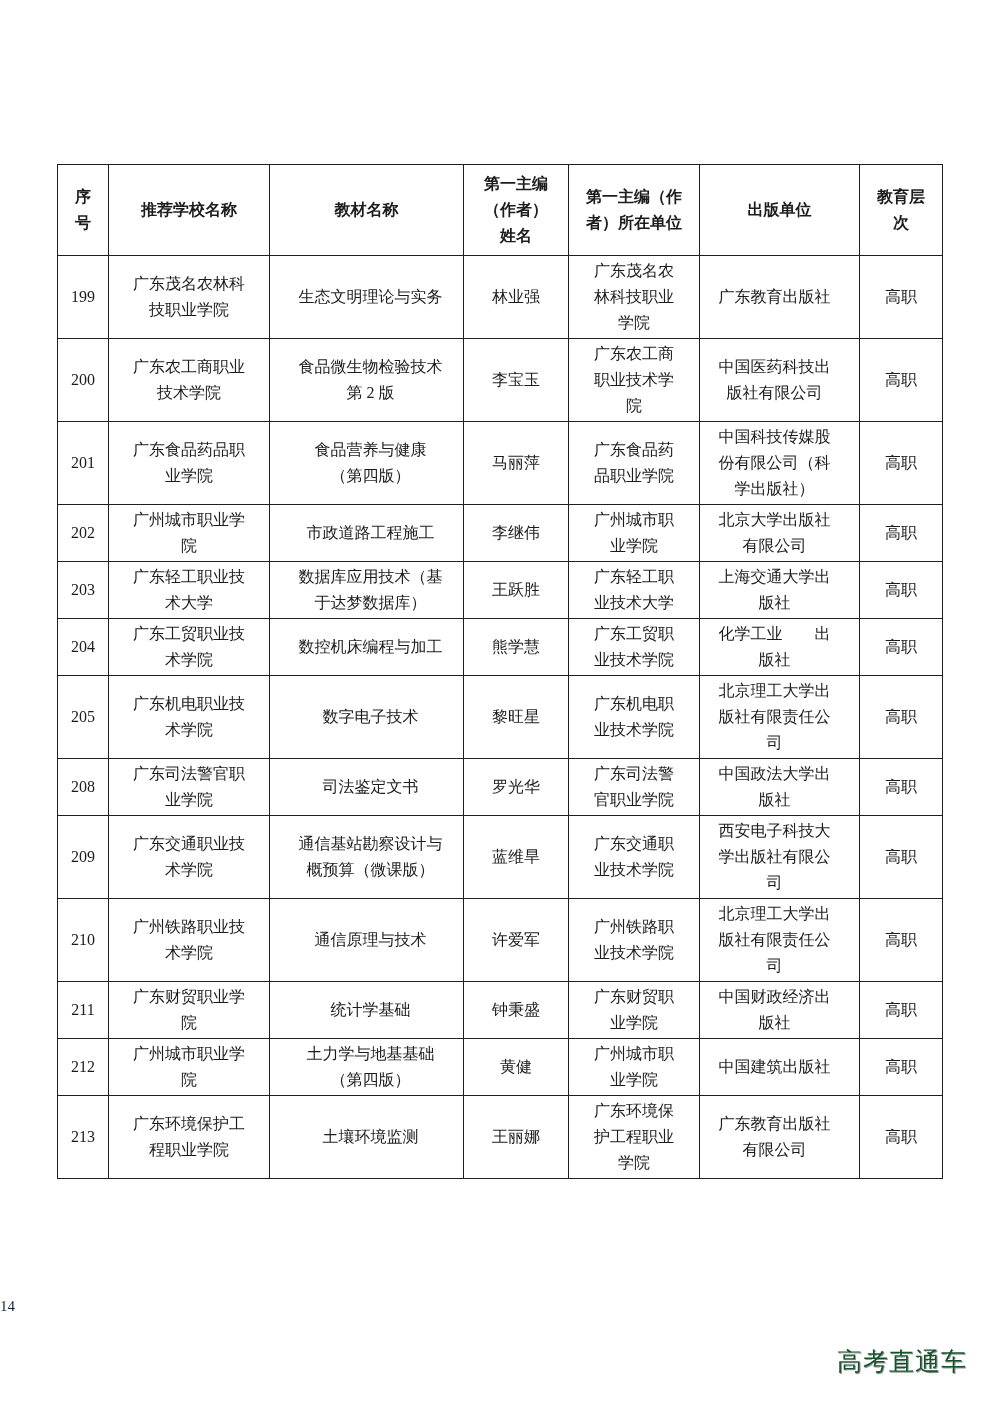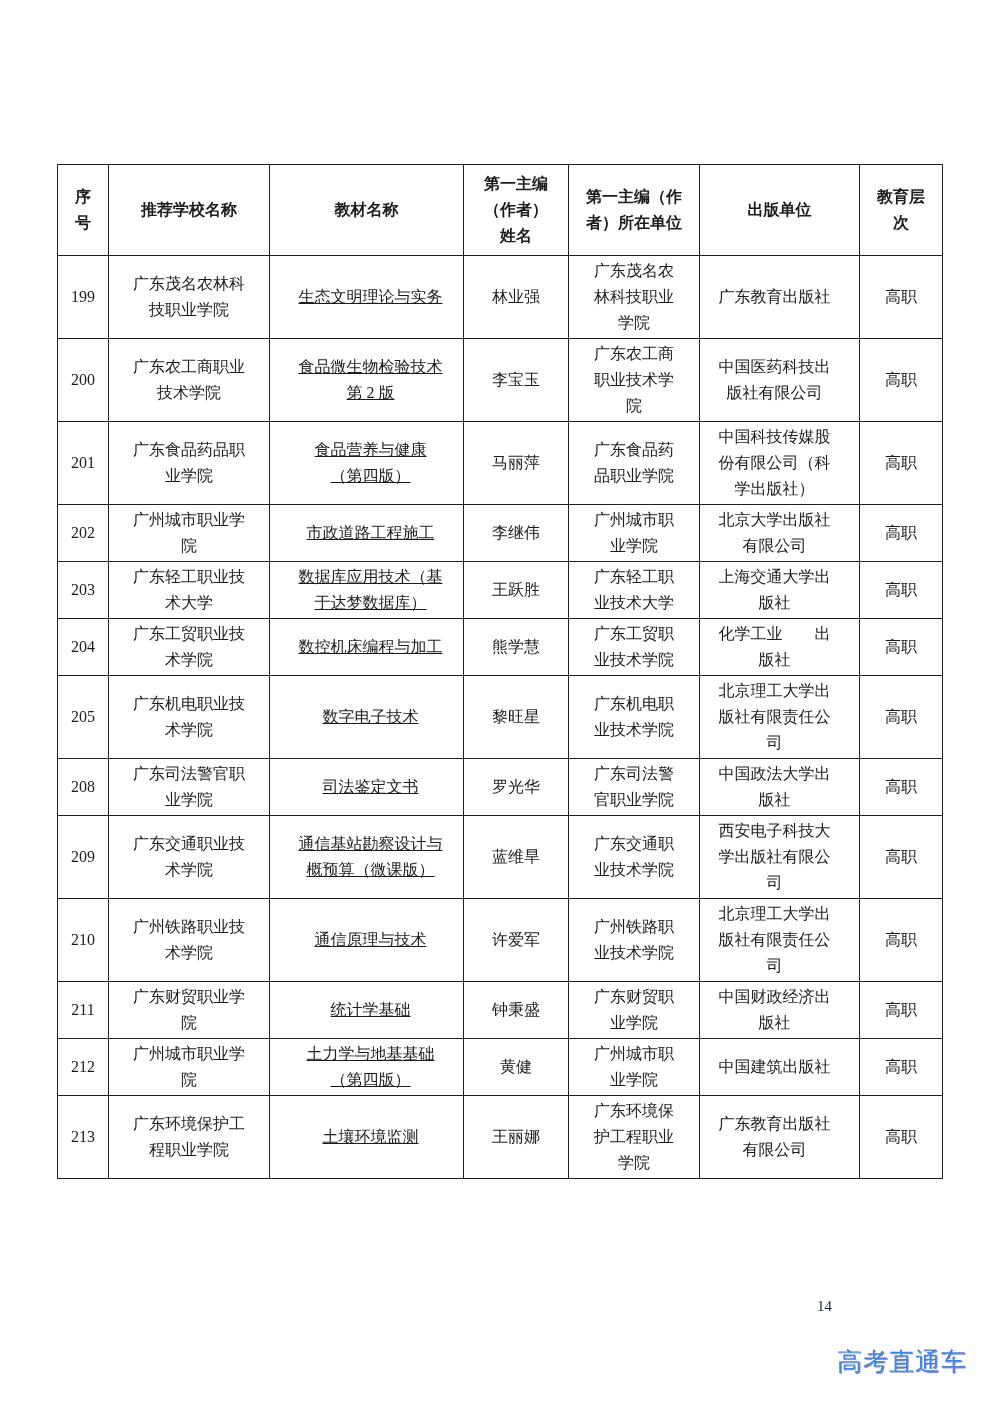--- a/index.html
+++ b/index.html
@@ -31,42 +31,42 @@
     white-space: pre-line;
     overflow: hidden;
   }
   .doc-table th {
     font-weight: bold;
     padding: 6px 6px;
   }
   .doc-table td { padding: 2px 0; font-weight: normal; }
   .doc-table td:nth-child(1) { padding-left: 6px;  padding-right: 6px; text-align: center; }
   .doc-table td:nth-child(2) { padding-left: 14px; padding-right: 14px; }
-  .doc-table td:nth-child(3) { padding-left: 12px; padding-right: 4px; text-decoration: underline; }
+  .doc-table td:nth-child(3) { padding-left: 12px; padding-right: 4px; }
   .doc-table td:nth-child(4) { padding-left: 10px; padding-right: 10px; }
   .doc-table td:nth-child(5) { padding-left: 10px; padding-right: 10px; margin-left: 15px; }
   .doc-table td:nth-child(6) { padding-left: 10px; padding-right: 20px; }
   .doc-table td:nth-child(7) { padding-left: 8px;  padding-right: 8px; }
 
   .page-number {
     position: absolute;
     top: 1298px;
     left: 0;
     width: 832px;
-    text-align: right;
+    text-align: left;
     font-size: 15px;
     color: #14243e;
   }
   .watermark {
     position: absolute;
     top: 1345px;
     right: 25px;
     font-size: 25px;
     letter-spacing: 1px;
-    color: #3b82f6;
+    color: #14532d;
     text-shadow: -1px -1px 0 #ffffff, 1px 1px 0 #9a9a9a;
     font-family: Liberation Sans, sans-serif;
   }
 </style>
 </head>
 <body>
 
 <table class="doc-table">
   <colgroup>
     <col style="width:51px">

